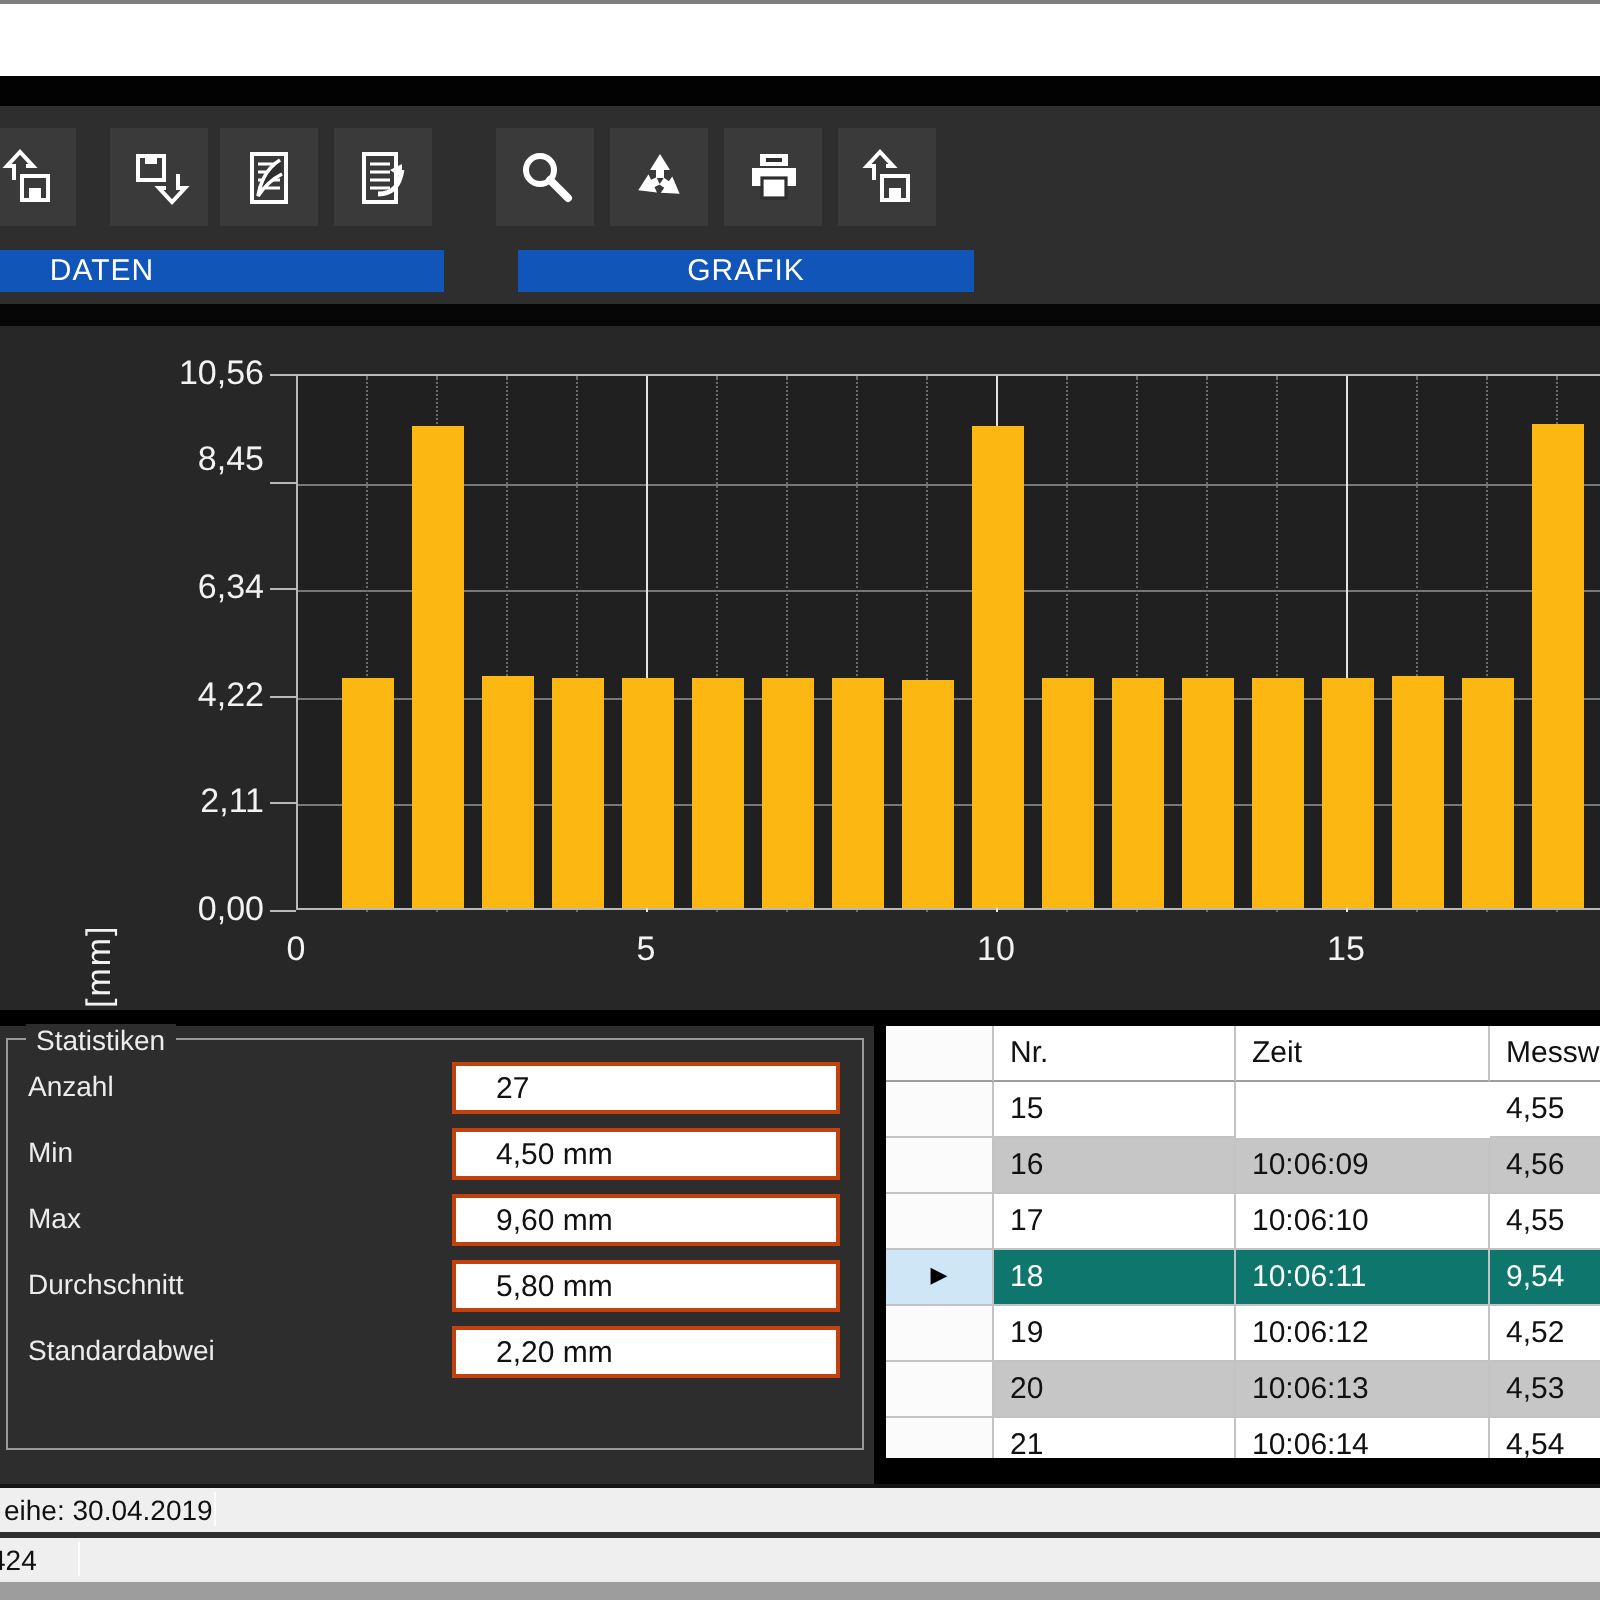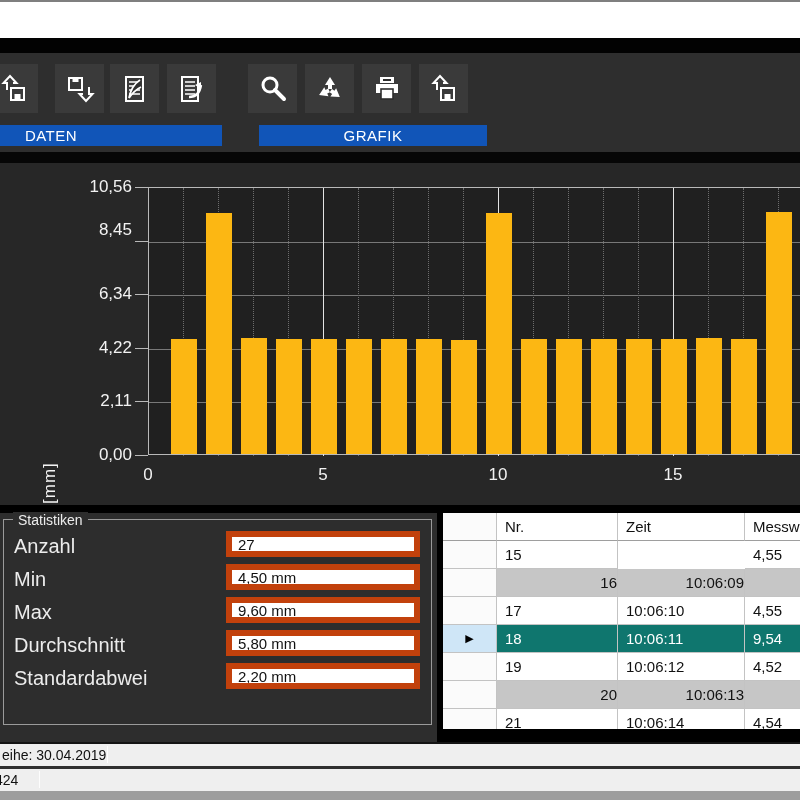--- a/index.html
+++ b/index.html
@@ -41,37 +41,37 @@
     letter-spacing:1px; top:311px; }
 
   
   #bottom-section { left:0; top:505px; width:800px; height:237px; background:#000; }
   #stats-panel { position:absolute; left:0; top:8px; width:437px; height:285px; background:#2d2d2d; }
   #stats-box { position:absolute; left:3px; top:6px; width:429px; height:206px;
     border:1px solid #9a9a9a; }
   #stats-legend { position:absolute; left:9px; top:-8px; background:#2d2d2d; padding:0 5px;
     color:#ececec; font-size:14px; }
   .stat-row { position:absolute; left:0; width:429px; height:26px; }
-  .stat-label { position:absolute; left:10px; top:4px; color:#ececec; font-size:20px; }
+  .stat-label { position:absolute; left:10px; top:4px; color:#ececec; font-size:14px; }
   .stat-input { position:absolute; left:222px; top:0; width:194px; height:26px; background:#fff;
-    border:6px solid #c2410c; color:#111; font-size:15px; font-family:"Liberation Sans",sans-serif;
-    padding:0 6px; }
+    border:2px solid #c2410c; color:#111; font-size:15px; font-family:"Liberation Sans",sans-serif;
+    padding:0 20px; }
 
   
   #data-table { position:absolute; left:443px; top:8px; width:357px; height:216px; background:#fff;
     overflow:hidden; font-size:15px; color:#111; }
   .trow { position:absolute; left:0; width:420px; height:28px; }
   .tcell { position:absolute; top:0; height:28px; line-height:27px; padding-left:8px;
     border-right:1px solid #c3c3c3; border-bottom:1px solid #c3c3c3; overflow:hidden; }
   .c0 { left:0;     width:54px;  }
   .c1 { left:54px;  width:121px; }
   .c2 { left:175px; width:127px; }
   .c3 { left:302px; width:118px; }
   .trow.head .tcell { background:#fff; border-bottom:1px solid #9e9e9e; }
-  .trow.shaded .tcell { background:#c6c6c6;text-align:right; }
+  .trow.shaded .tcell { background:#c6c6c6; }
   .trow.plain  .tcell { background:#ffffff; }
   .trow .tcell.rowhdr { background:#fbfbfb; }
   .trow.selected .tcell { background:#0f766e; color:#fff; }
   .trow.selected .tcell.rowhdr { background:#cfe6f7; color:#000; font-size:11px; }
   .rowhdr { text-align:center; padding-left:0; }
 
   
   #status-gap  { left:0; top:742px; width:800px; height:2px; background:#141414; }
   #status-bar1 { left:0; top:744px; width:800px; height:22px; background:#efefef; }
   #status-div  { left:0; top:766px; width:800px; height:3px;  background:#2f2f2f; }

